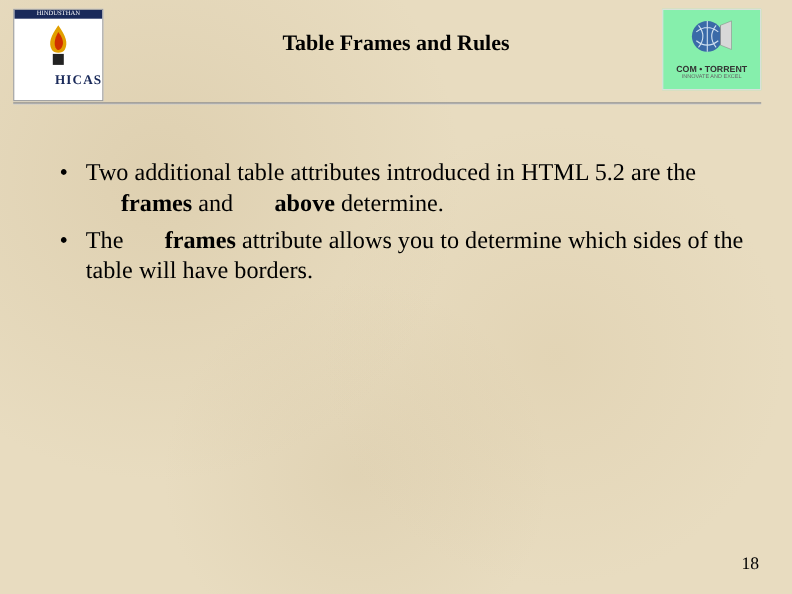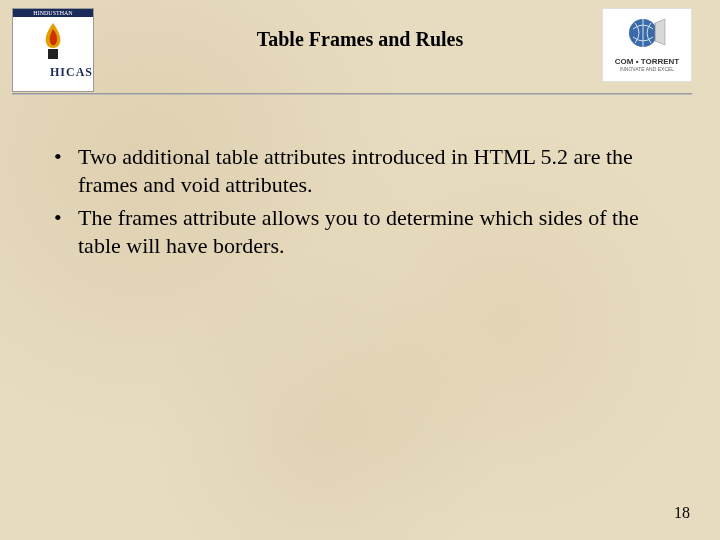--- a/index.html
+++ b/index.html
@@ -35,21 +35,21 @@
   .logo-left .flame{
     margin:4px auto 0;
   }
   .logo-left .hicas{
     font-weight:bold;font-size:12px;color:#1a2a5a;margin-top:2px;letter-spacing:1px;text-align:right;
   }
   .logo-right{
     position:absolute;
     right:28px; top:8px;
     width:88px; height:72px;
-    background:#ffffff;
+    background:#86efac;
     border:1px solid #e0e0e0;
     text-align:center;
     overflow:hidden;
   }
   .logo-right .globe{
     margin:6px auto 2px;
   }
   .logo-right .brand{
     font-family:Arial,sans-serif;font-size:8px;font-weight:bold;color:#333;
   }
@@ -96,21 +96,21 @@
   ul.sub > li{
     position:relative;
     padding-left:22px;
     font-size:21px;
   }
   ul.sub > li::before{
     content:"–";
     position:absolute;
     left:0; top:0;
   }
-  .bold{font-weight:normal;}
+  .bold{font-weight:bold;margin-left:32px;}
   .ital{font-style:italic;}
   .mono{font-family:"Courier New",monospace;font-weight:bold;}
   .pagenum{
     position:absolute;
     right:30px; bottom:18px;
     font-size:16px;
   }
 </style>
 </head>
 <body>
@@ -138,21 +138,21 @@
     <div class="brand">COM • TORRENT</div>
     <div class="sub">INNOVATE AND EXCEL</div>
   </div>
 
   <div class="rule"></div>
 </div>
 
 <div class="content">
   <ul class="main">
     <li>
-      <span>Two additional table attributes introduced in HTML 5.2 are the </span><span class="bold">frames</span><span> and </span><span class="bold">void</span><span> attributes.</span>
+      <span>Two additional table attributes introduced in HTML 5.2 are the </span><span class="bold">frames</span><span> and </span><span class="bold">above</span><span> determine.</span>
     </li>
     <li>
       <span>The </span><span class="bold">frames</span><span> attribute allows you to determine which sides of the table will have borders.</span>
     </li>
   </ul>
 </div>
 
 <div class="pagenum">18</div>
 
 </body></html>

